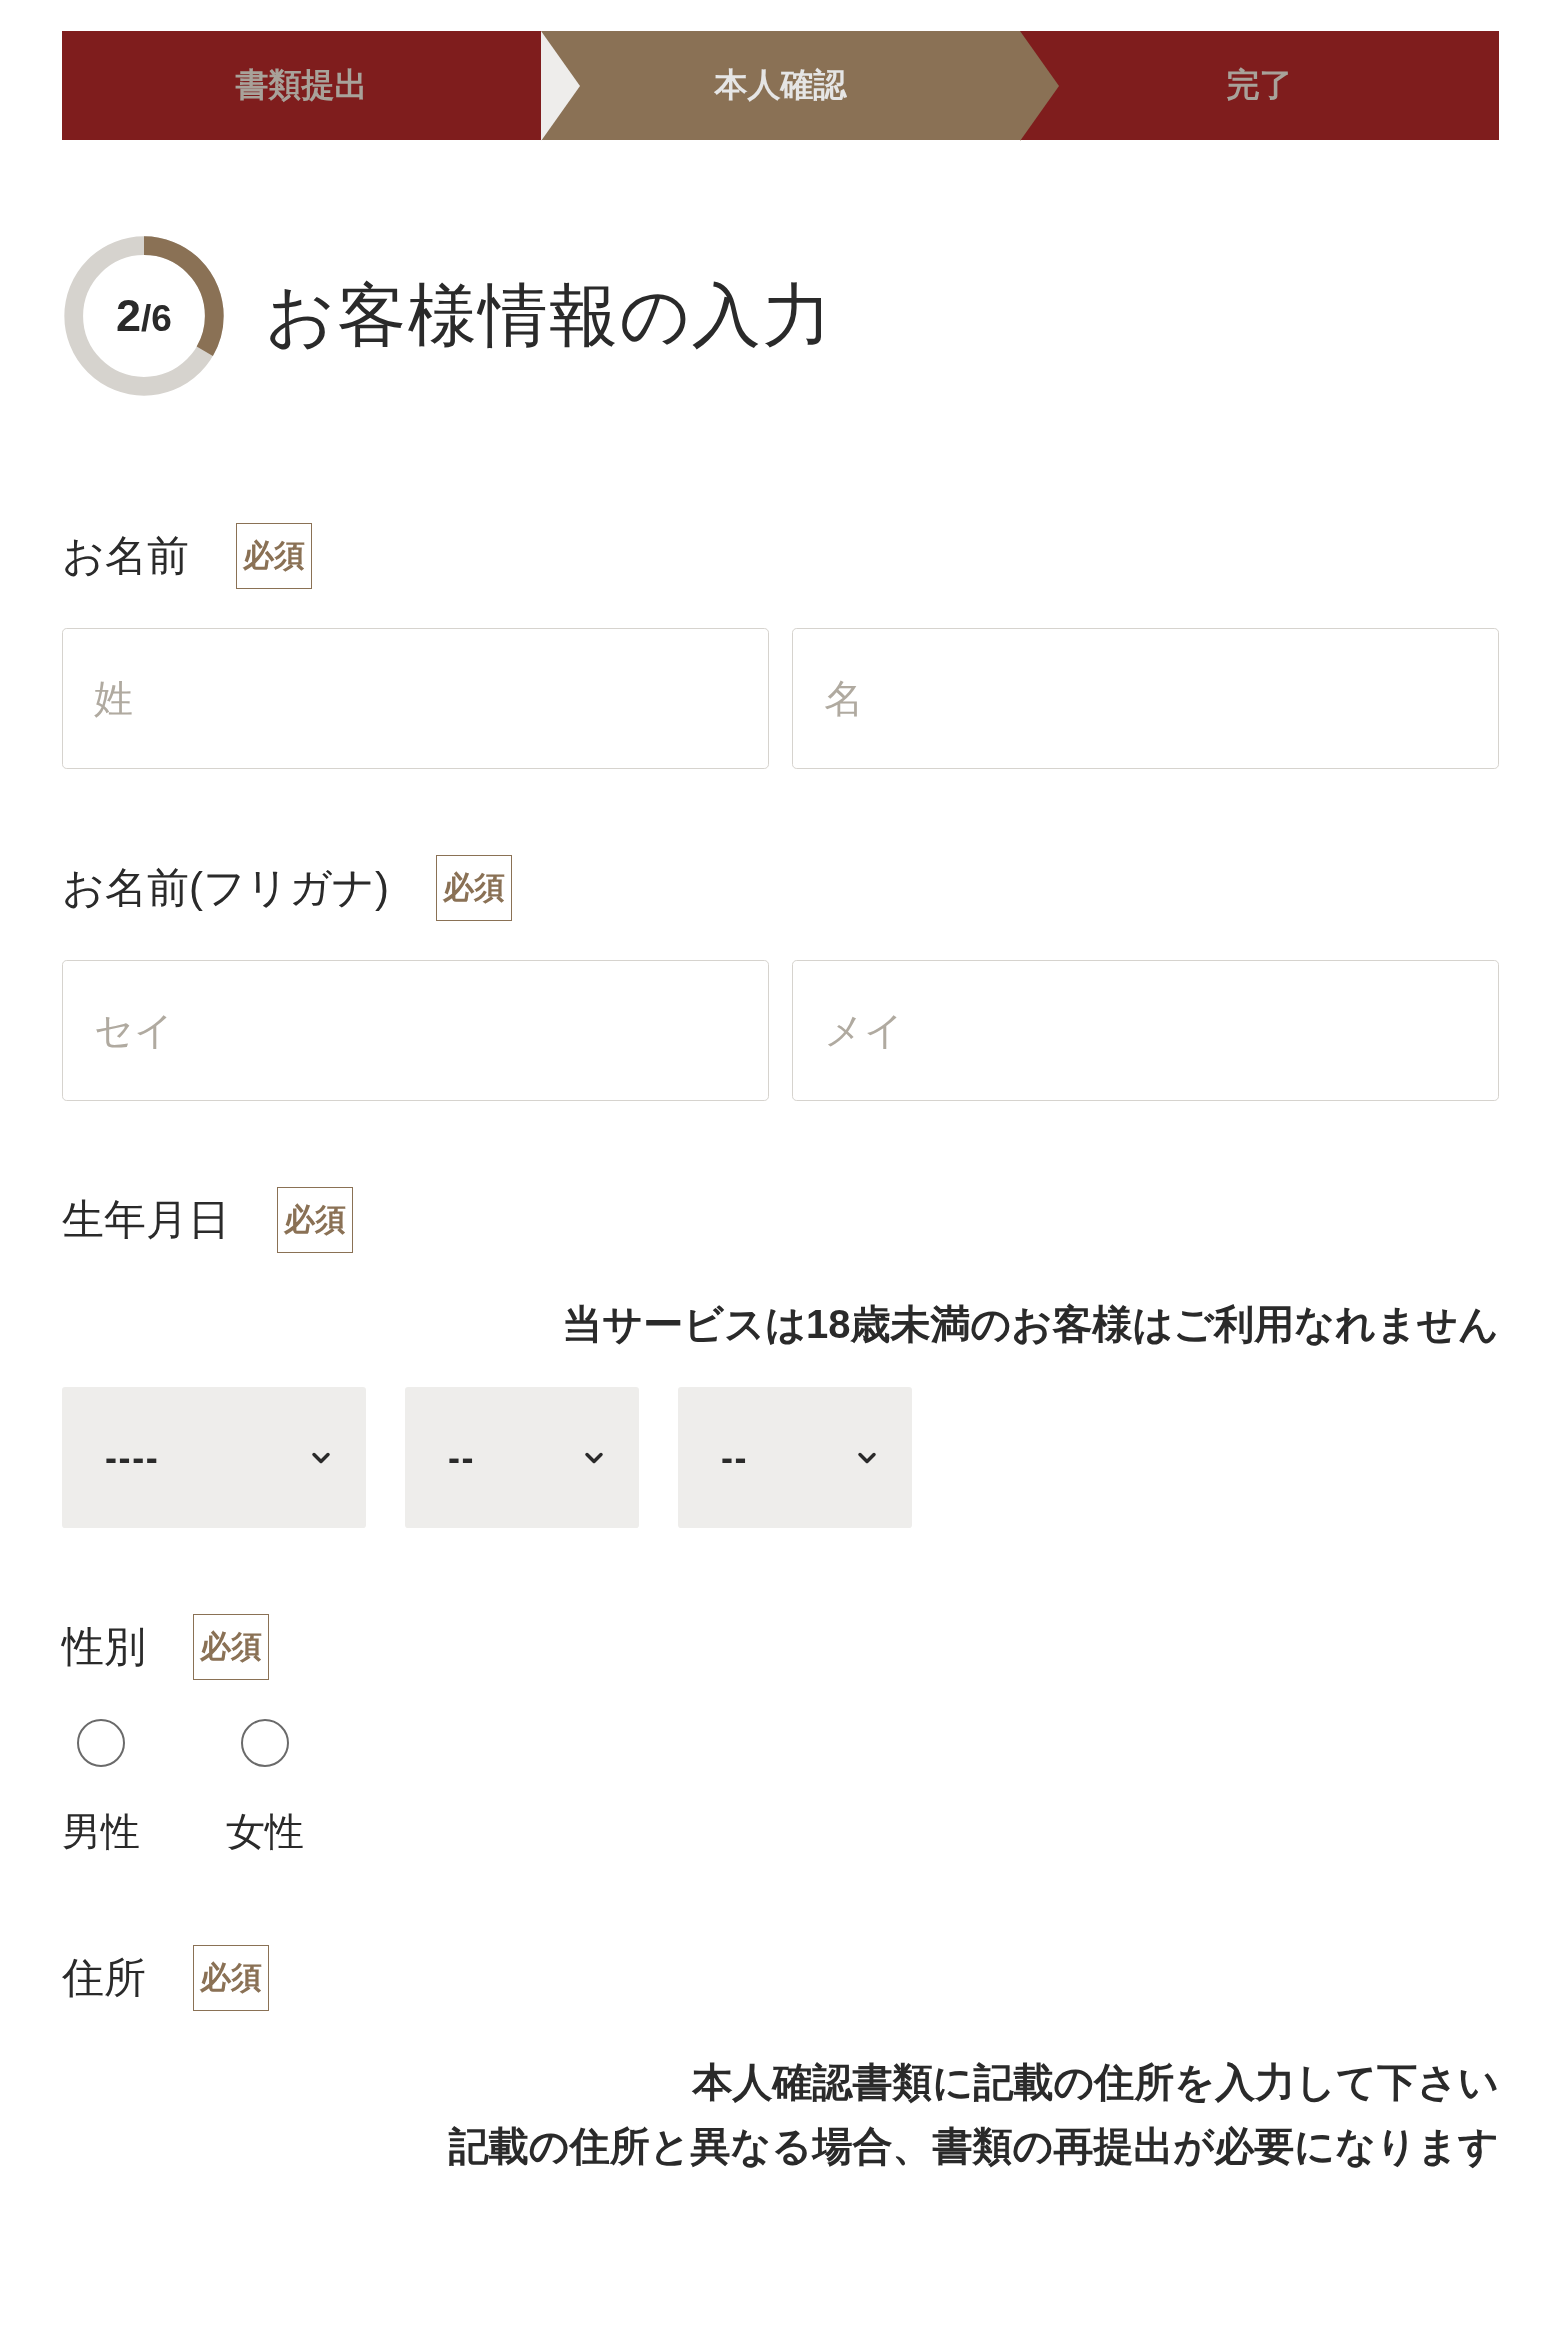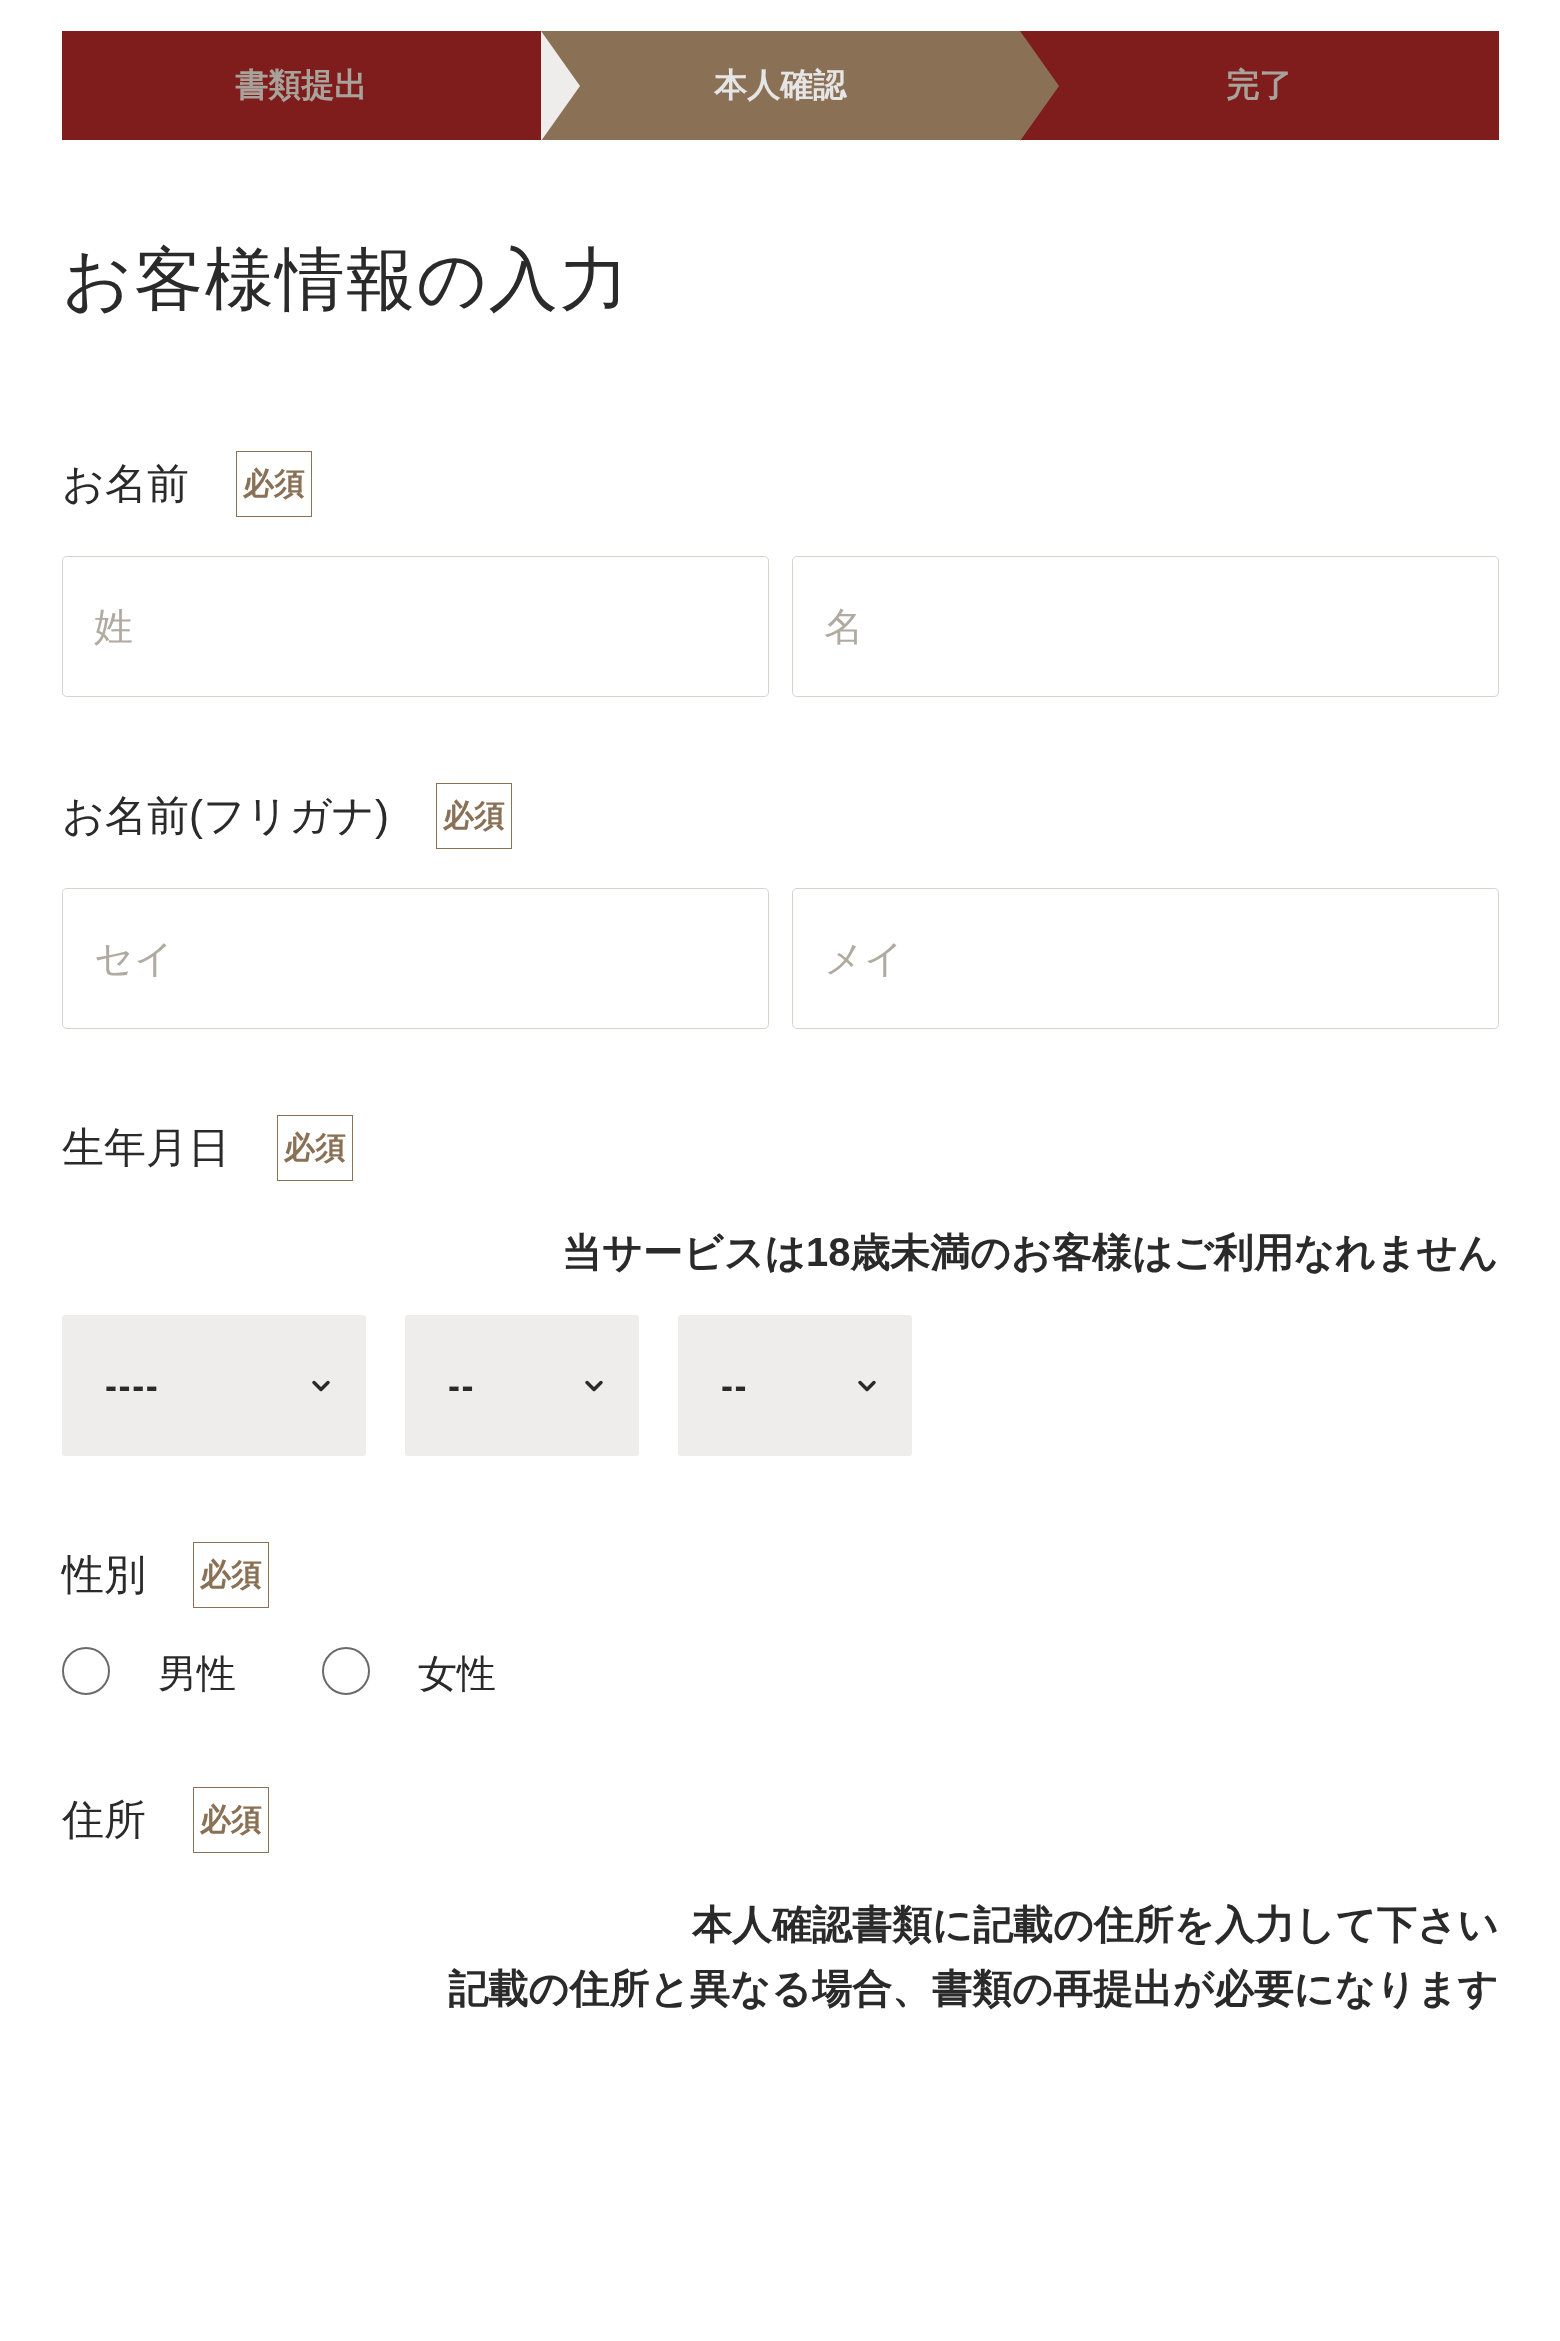--- a/index.html
+++ b/index.html
@@ -176,21 +176,23 @@
     .chevron-icon svg {
       width: 28px;
       height: 28px;
     }
     .radio-row {
       display: flex;
       gap: 86px;
     }
     .radio-item {
       display: flex;
-      gap: 48px;
+      align-items: center;
+      gap: 38px;
+      flex-direction: column;
     }
     .radio-circle {
       width: 48px;
       height: 48px;
       border: 2.3px solid #6a6a6a;
       border-radius: 50%;
       background: #ffffff;
     }
     .radio-label {
       font-size: 39px;
@@ -207,20 +209,29 @@
     </div>
     <div class="step step-active">
       <span>本人確認</span>
     </div>
     <div class="step step-inactive">
       <span>完了</span>
     </div>
   </div>
 
   <div class="heading-row">
+    <div class="progress-circle">
+      <svg viewBox="0 0 210 210">
+        <circle cx="105" cy="105" r="90" fill="none" stroke="#d6d3ce" stroke-width="24"></circle>
+        <circle cx="105" cy="105" r="90" fill="none" stroke="#8a7155" stroke-width="24" stroke-dasharray="565.5" stroke-dashoffset="377" stroke-linecap="butt"></circle>
+      </svg>
+      <div class="progress-text">
+        <span class="current">2</span><span>/</span><span>6</span>
+      </div>
+    </div>
     <h1 class="page-title">お客様情報の入力</h1>
   </div>
 
   <div class="field-group">
     <div class="label-row">
       <span class="field-label">お名前</span>
       <span class="required-badge">必須</span>
     </div>
     <div class="input-row">
       <input type="text" class="text-input" placeholder="姓" style="">

